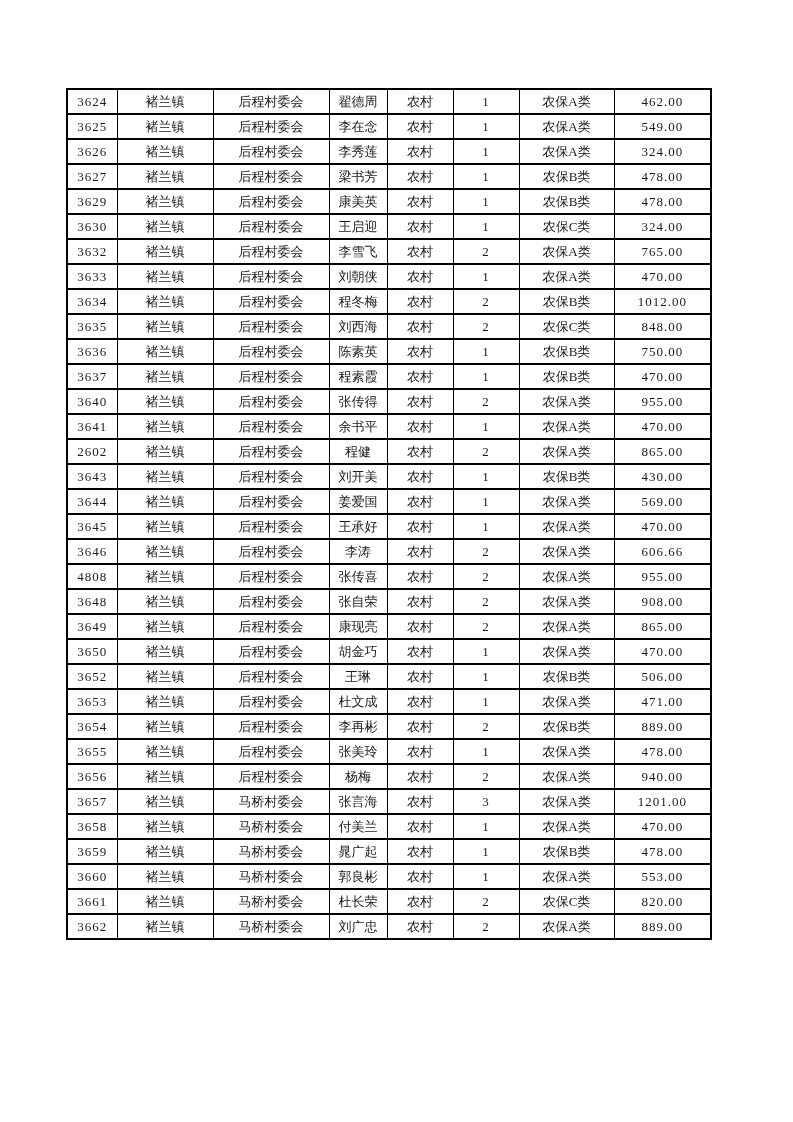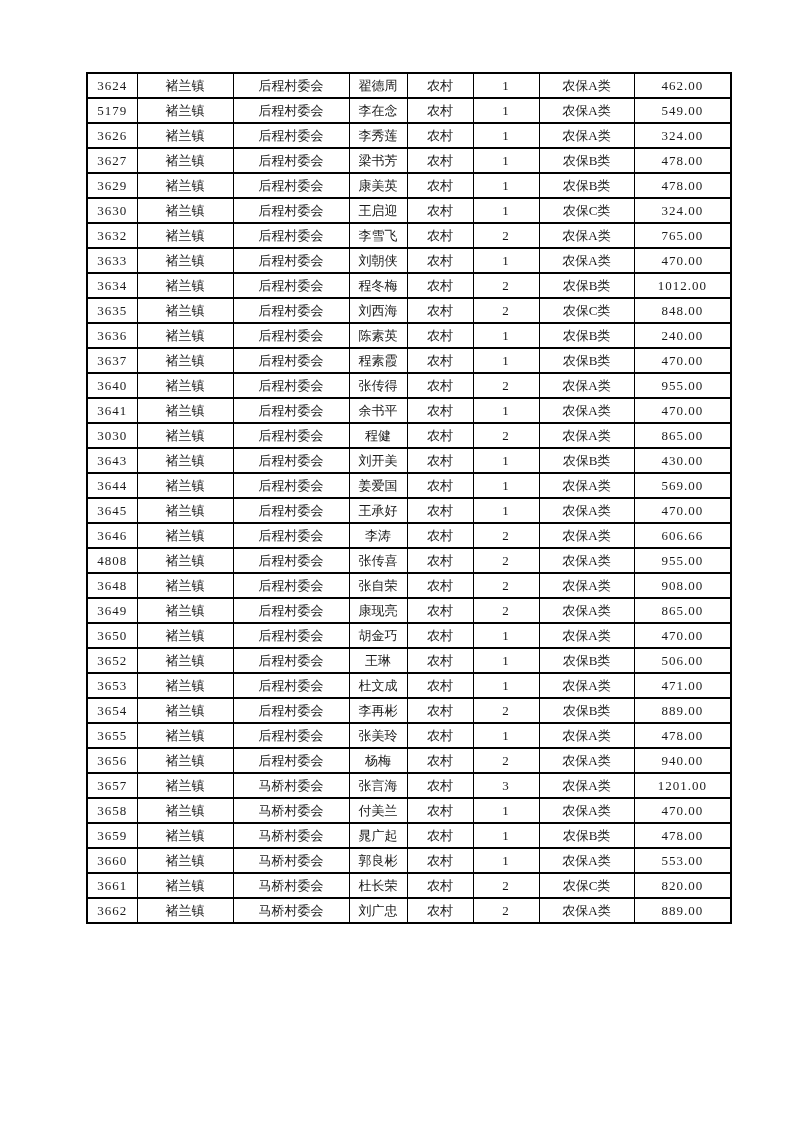--- a/index.html
+++ b/index.html
@@ -16,26 +16,25 @@
     position: relative;
     width: 793px;
     height: 1122px;
     background: var(--bg);
     margin: 0 auto;
     overflow: hidden;
   }
   table.grid {
     position: absolute;
     left: 66px;
-    top: 72px;
+    top: 88px;
     width: 644px;
     border-collapse: collapse;
     table-layout: fixed;
     border: 2px solid var(--border);
-    margin-left: 20px;
   }
   table.grid td {
     border-left: 1px solid var(--border);
     border-right: 1px solid var(--border);
     border-top: 2px solid var(--border);
     border-bottom: 2px solid var(--border);
     height: 25px;
     text-align: center;
     vertical-align: middle;
     font-size: 13px;
@@ -76,21 +75,21 @@
           <td class="num">3624</td>
           <td>褚兰镇</td>
           <td>后程村委会</td>
           <td>翟德周</td>
           <td>农村</td>
           <td class="num">1</td>
           <td>农保A类</td>
           <td class="num">462.00</td>
         </tr>
         <tr>
-          <td class="num">5179</td>
+          <td class="num">3625</td>
           <td>褚兰镇</td>
           <td>后程村委会</td>
           <td>李在念</td>
           <td>农村</td>
           <td class="num">1</td>
           <td>农保A类</td>
           <td class="num">549.00</td>
         </tr>
         <tr>
           <td class="num">3626</td>
@@ -173,21 +172,21 @@
           <td class="num">848.00</td>
         </tr>
         <tr>
           <td class="num">3636</td>
           <td>褚兰镇</td>
           <td>后程村委会</td>
           <td>陈素英</td>
           <td>农村</td>
           <td class="num">1</td>
           <td>农保B类</td>
-          <td class="num">240.00</td>
+          <td class="num">750.00</td>
         </tr>
         <tr>
           <td class="num">3637</td>
           <td>褚兰镇</td>
           <td>后程村委会</td>
           <td>程素霞</td>
           <td>农村</td>
           <td class="num">1</td>
           <td>农保B类</td>
           <td class="num">470.00</td>
@@ -206,21 +205,21 @@
           <td class="num">3641</td>
           <td>褚兰镇</td>
           <td>后程村委会</td>
           <td>余书平</td>
           <td>农村</td>
           <td class="num">1</td>
           <td>农保A类</td>
           <td class="num">470.00</td>
         </tr>
         <tr>
-          <td class="num">3030</td>
+          <td class="num">2602</td>
           <td>褚兰镇</td>
           <td>后程村委会</td>
           <td>程健</td>
           <td>农村</td>
           <td class="num">2</td>
           <td>农保A类</td>
           <td class="num">865.00</td>
         </tr>
         <tr>
           <td class="num">3643</td>

